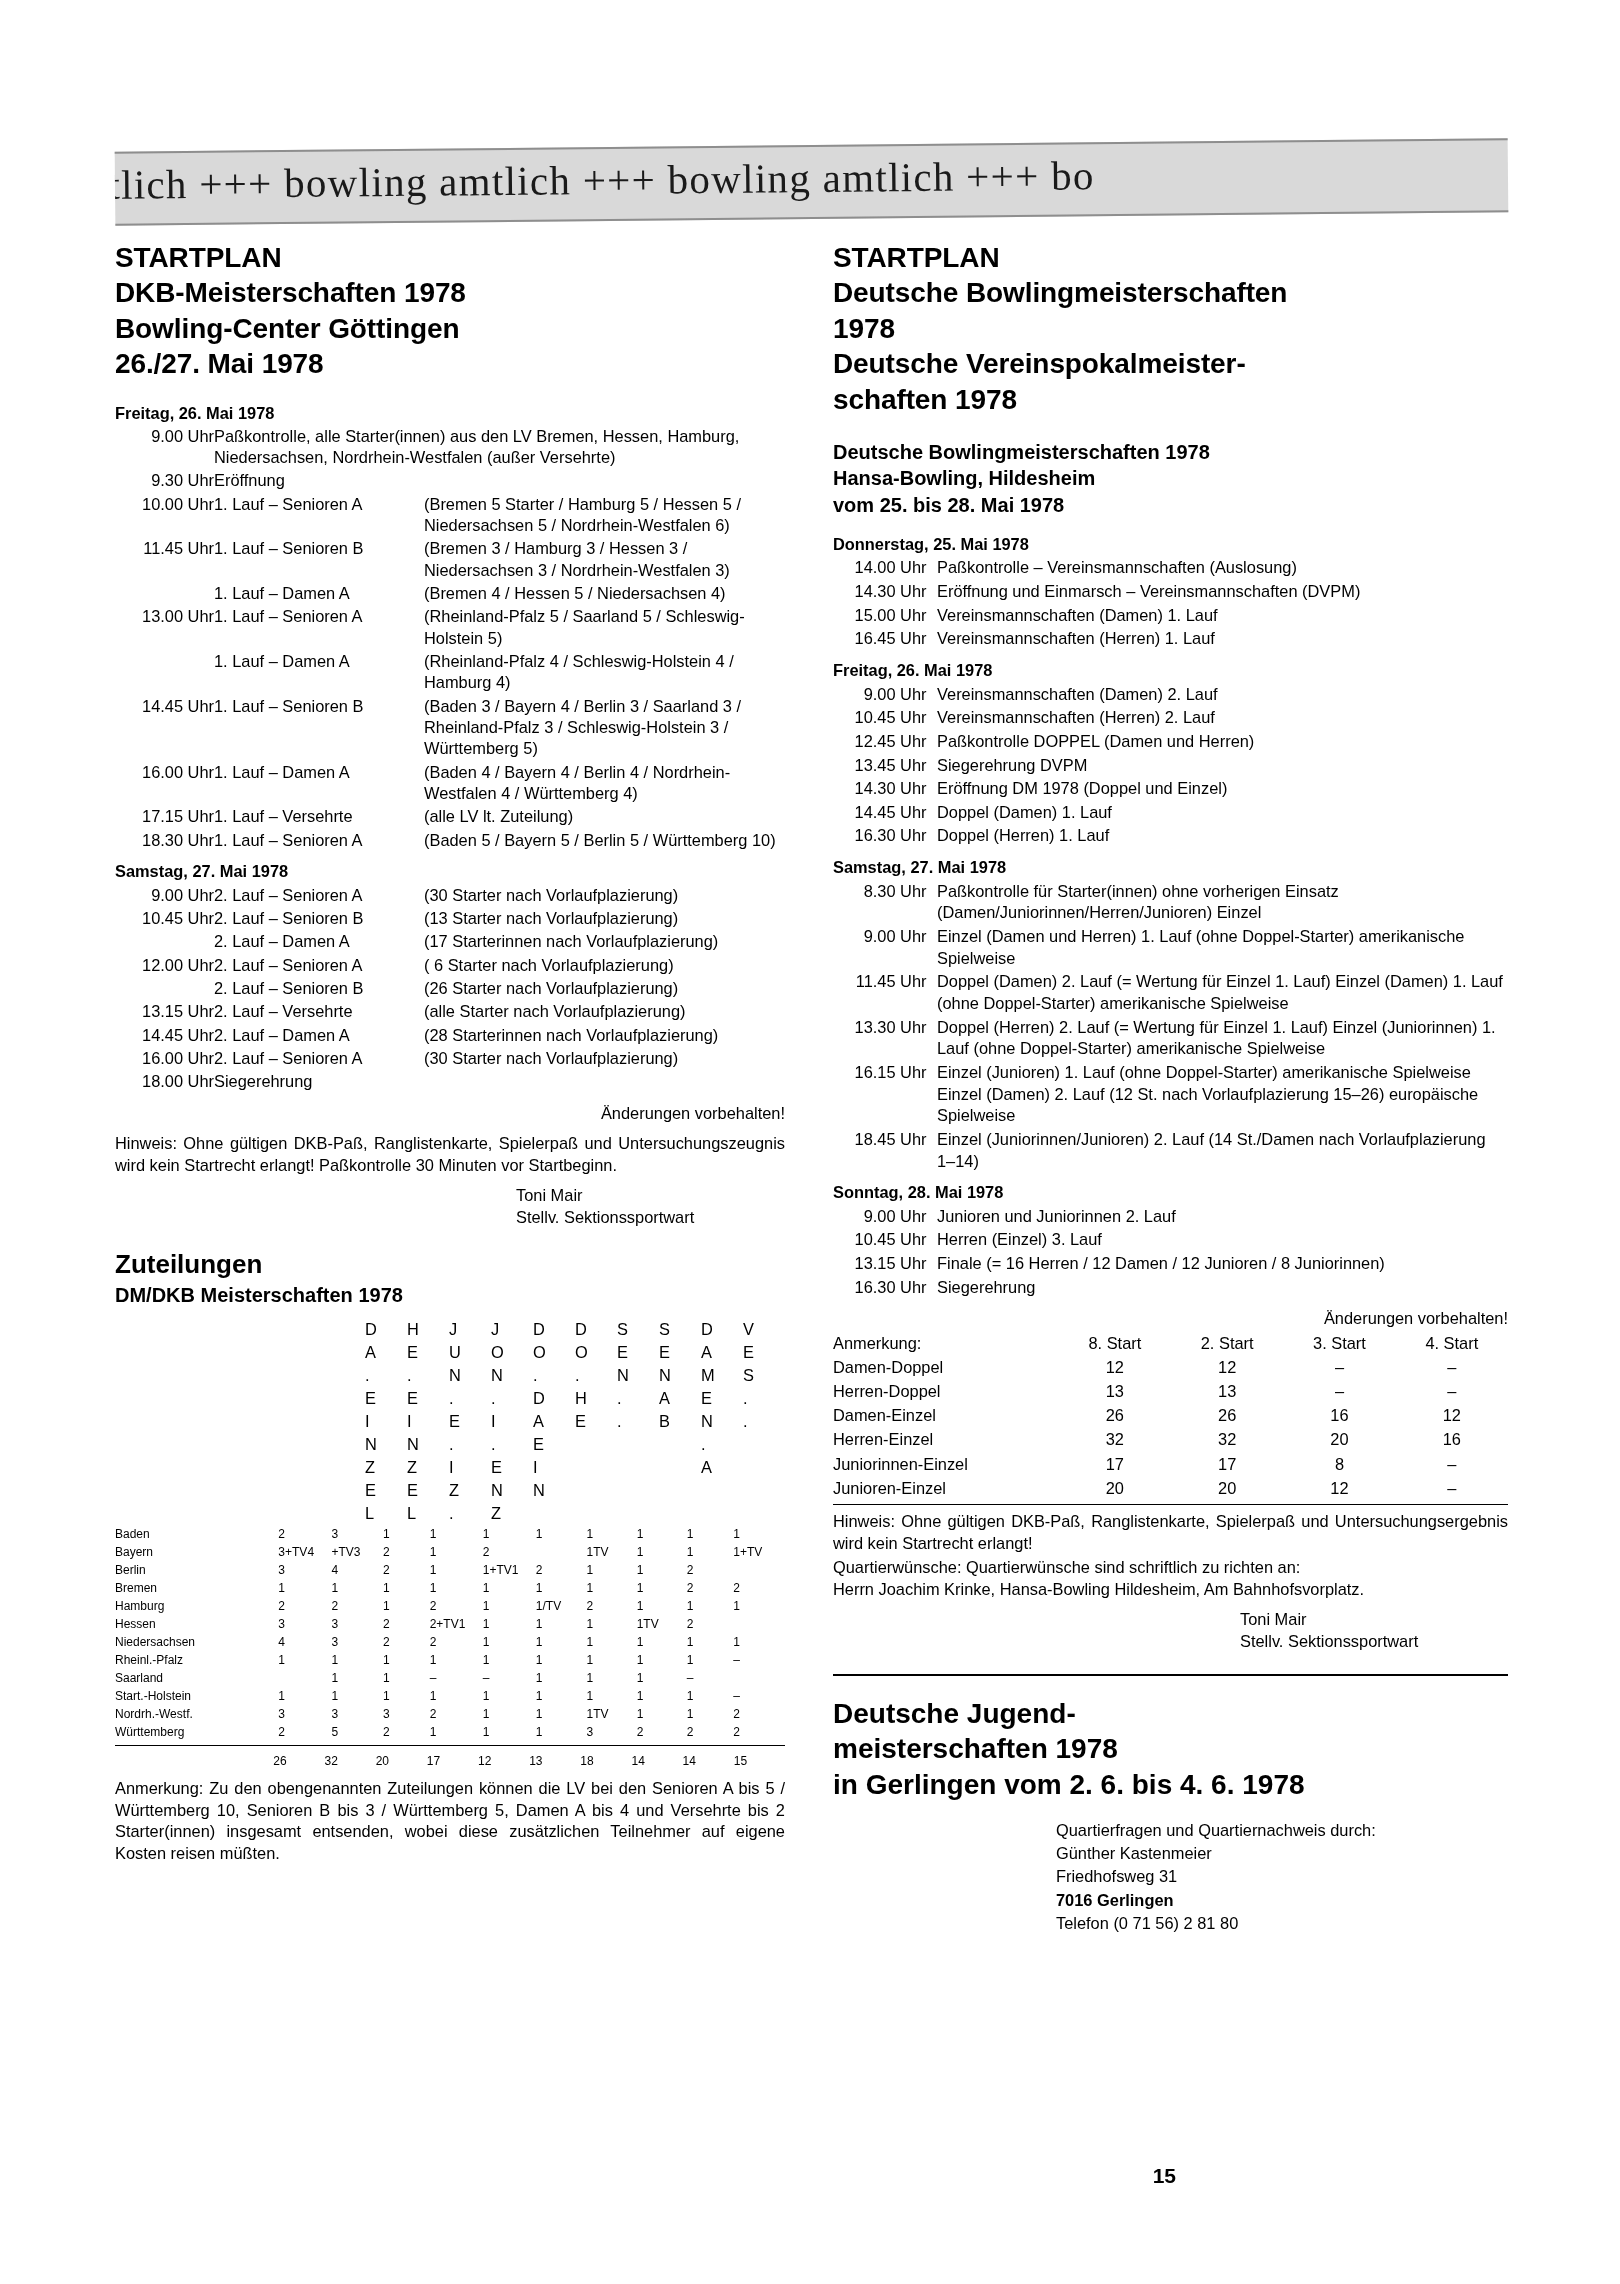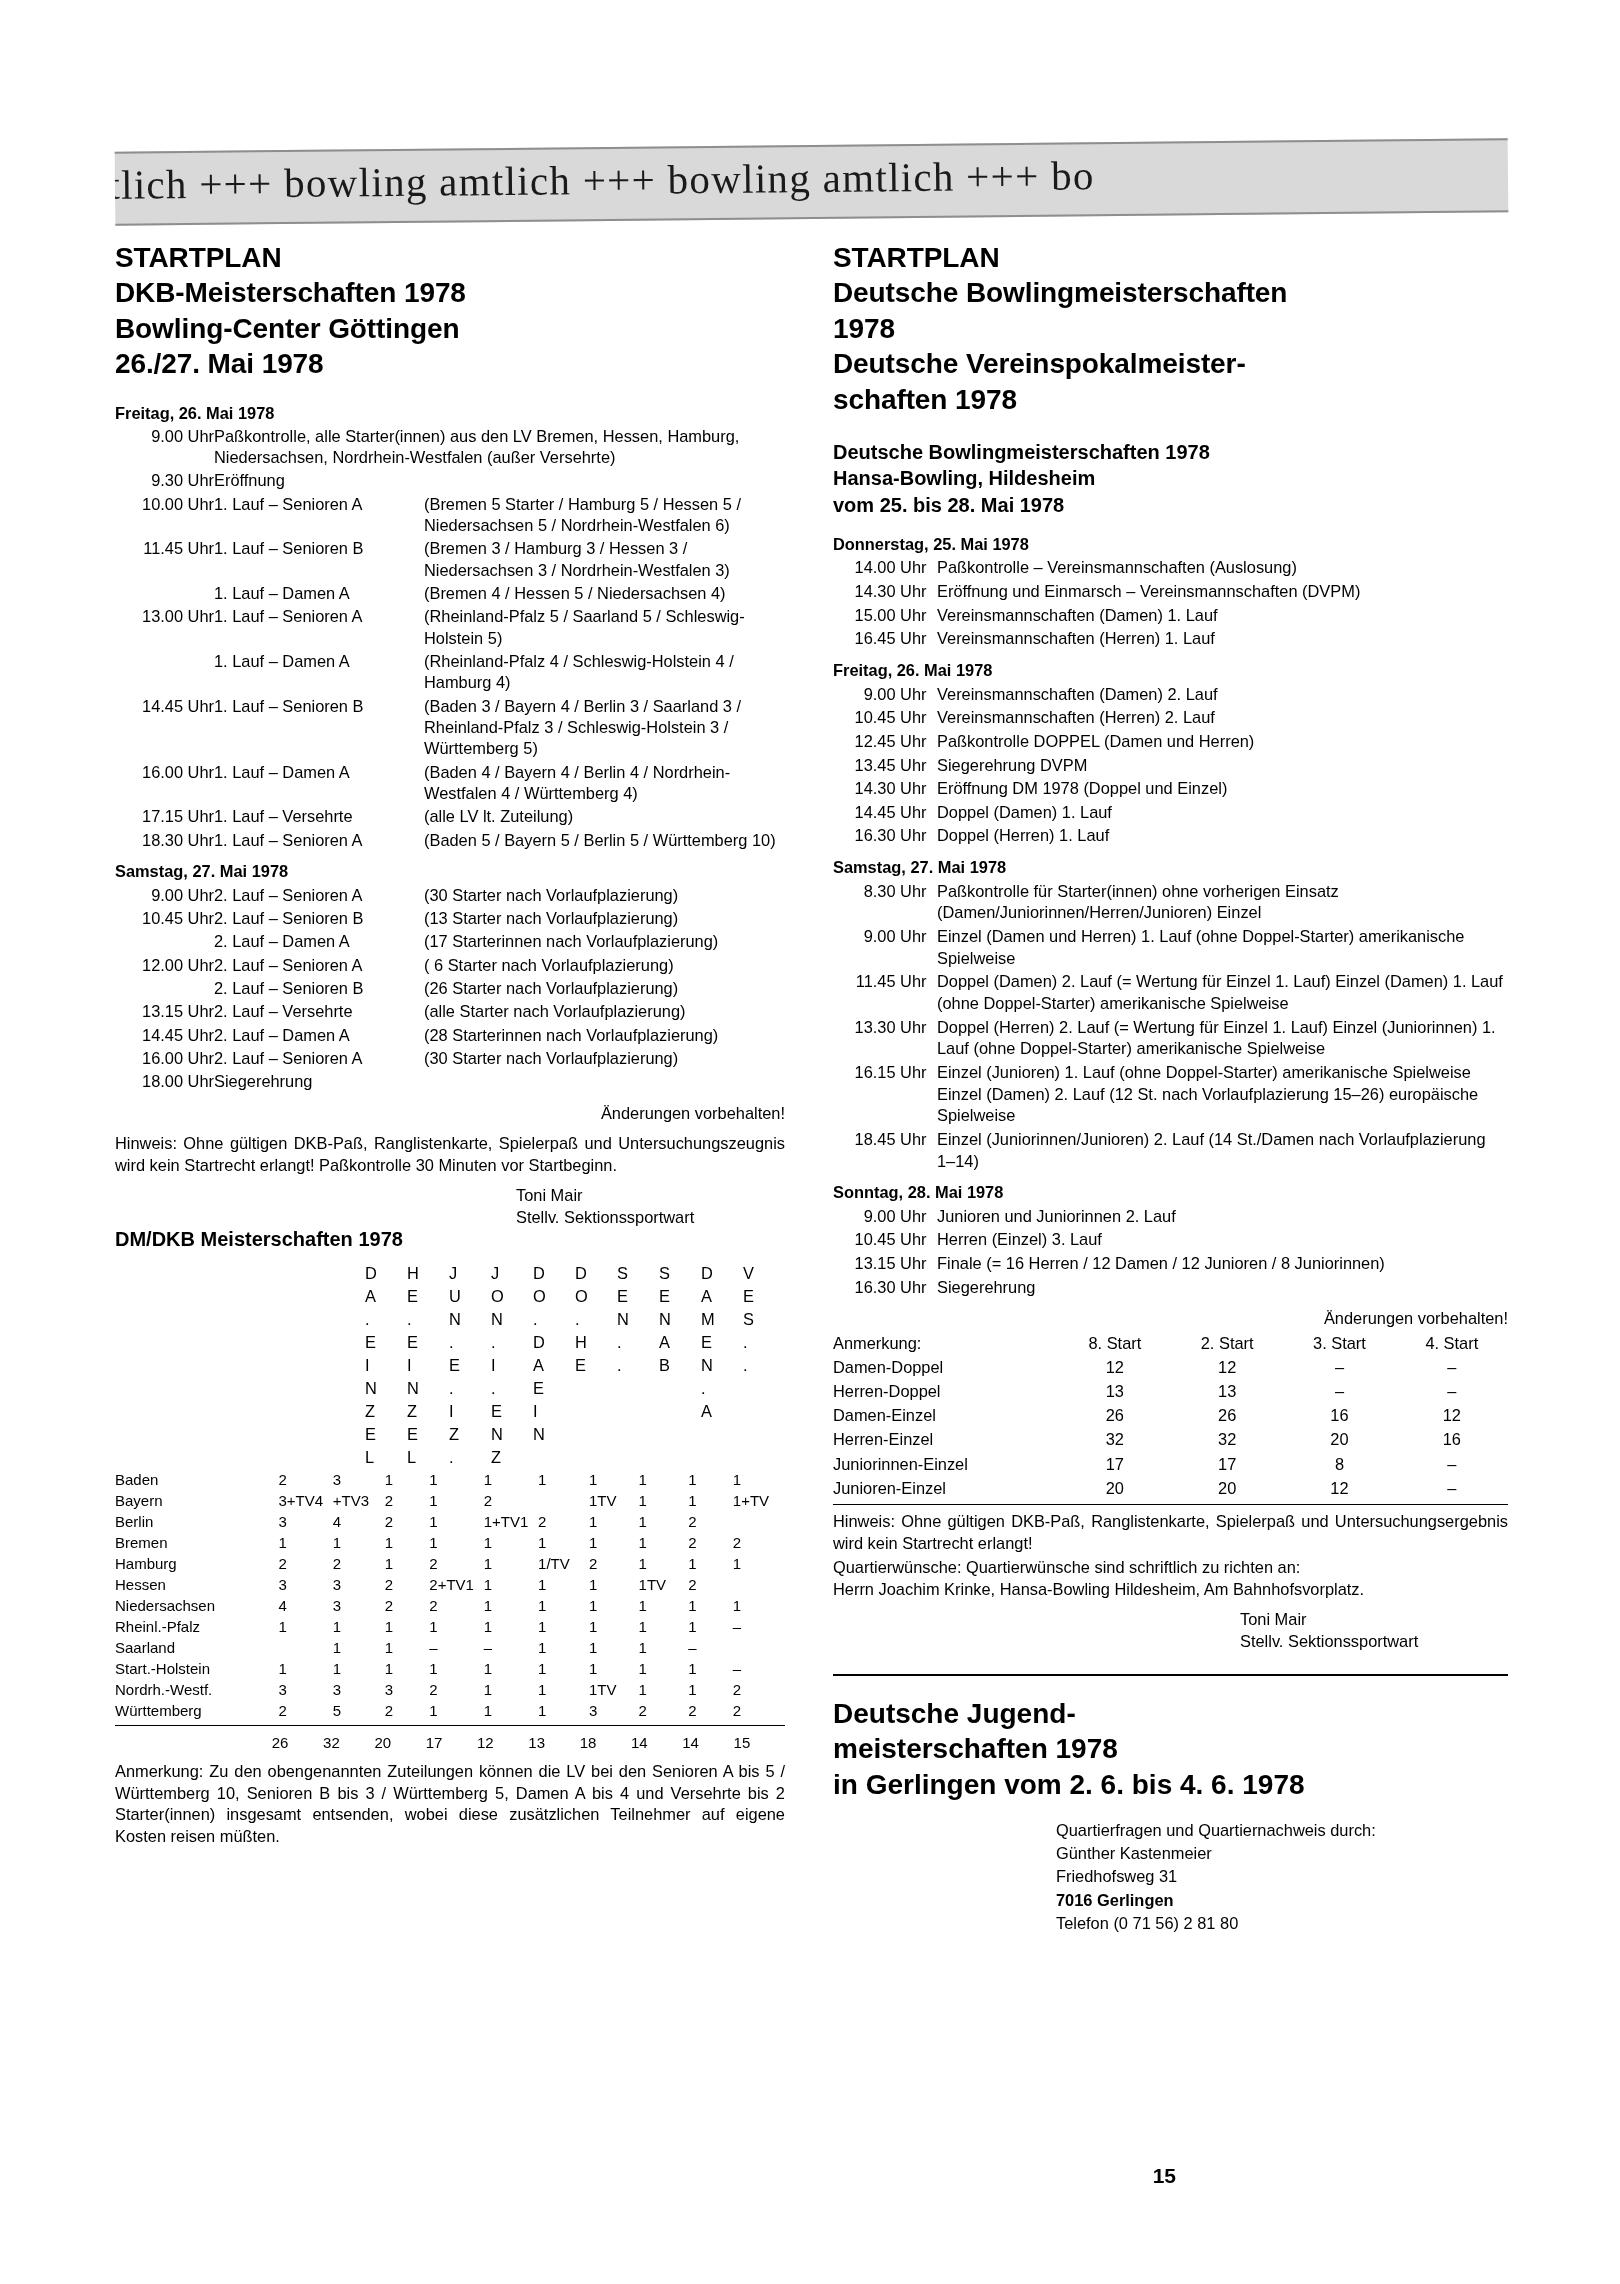--- a/index.html
+++ b/index.html
@@ -130,21 +130,21 @@
   }
   .vhead .vcol div { height: 23px; }
   
   h2.sec2 {
     font-size: 24px;
     font-weight: bold;
     margin: 20px 0 8px 0;
   }
   table.lv {
     border-collapse: collapse;
-    font-size: 15px;
+    font-size: 12px;
     width: 670px;
   }
   table.lv td {
     padding: 2px 0;
     white-space: nowrap;
   }
   table.lv td.name { width: 187px; }
   table.lv td.num {
     width: 58px;
     text-align: left;
@@ -338,20 +338,21 @@
 
     <div class="note-right">Änderungen vorbehalten!</div>
 
     <div class="hinweis">Hinweis: Ohne gültigen DKB-Paß, Ranglistenkarte, Spielerpaß und Untersuchungszeugnis wird kein Startrecht erlangt! Paßkontrolle 30 Minuten vor Startbeginn.</div>
 
     <div class="signature">
       <div>Toni Mair</div>
       <div>Stellv. Sektionssportwart</div>
     </div>
 
+    <h2 class="sec">Zuteilungen</h2>
     <h3 class="sec-sub">DM/DKB Meisterschaften 1978</h3>
 
     <div class="vhead" id="vhead">
         <div class="vcol">
           <div>D</div>
           <div>A</div>
           <div>.</div>
           <div>E</div>
           <div>I</div>
           <div>N</div>

